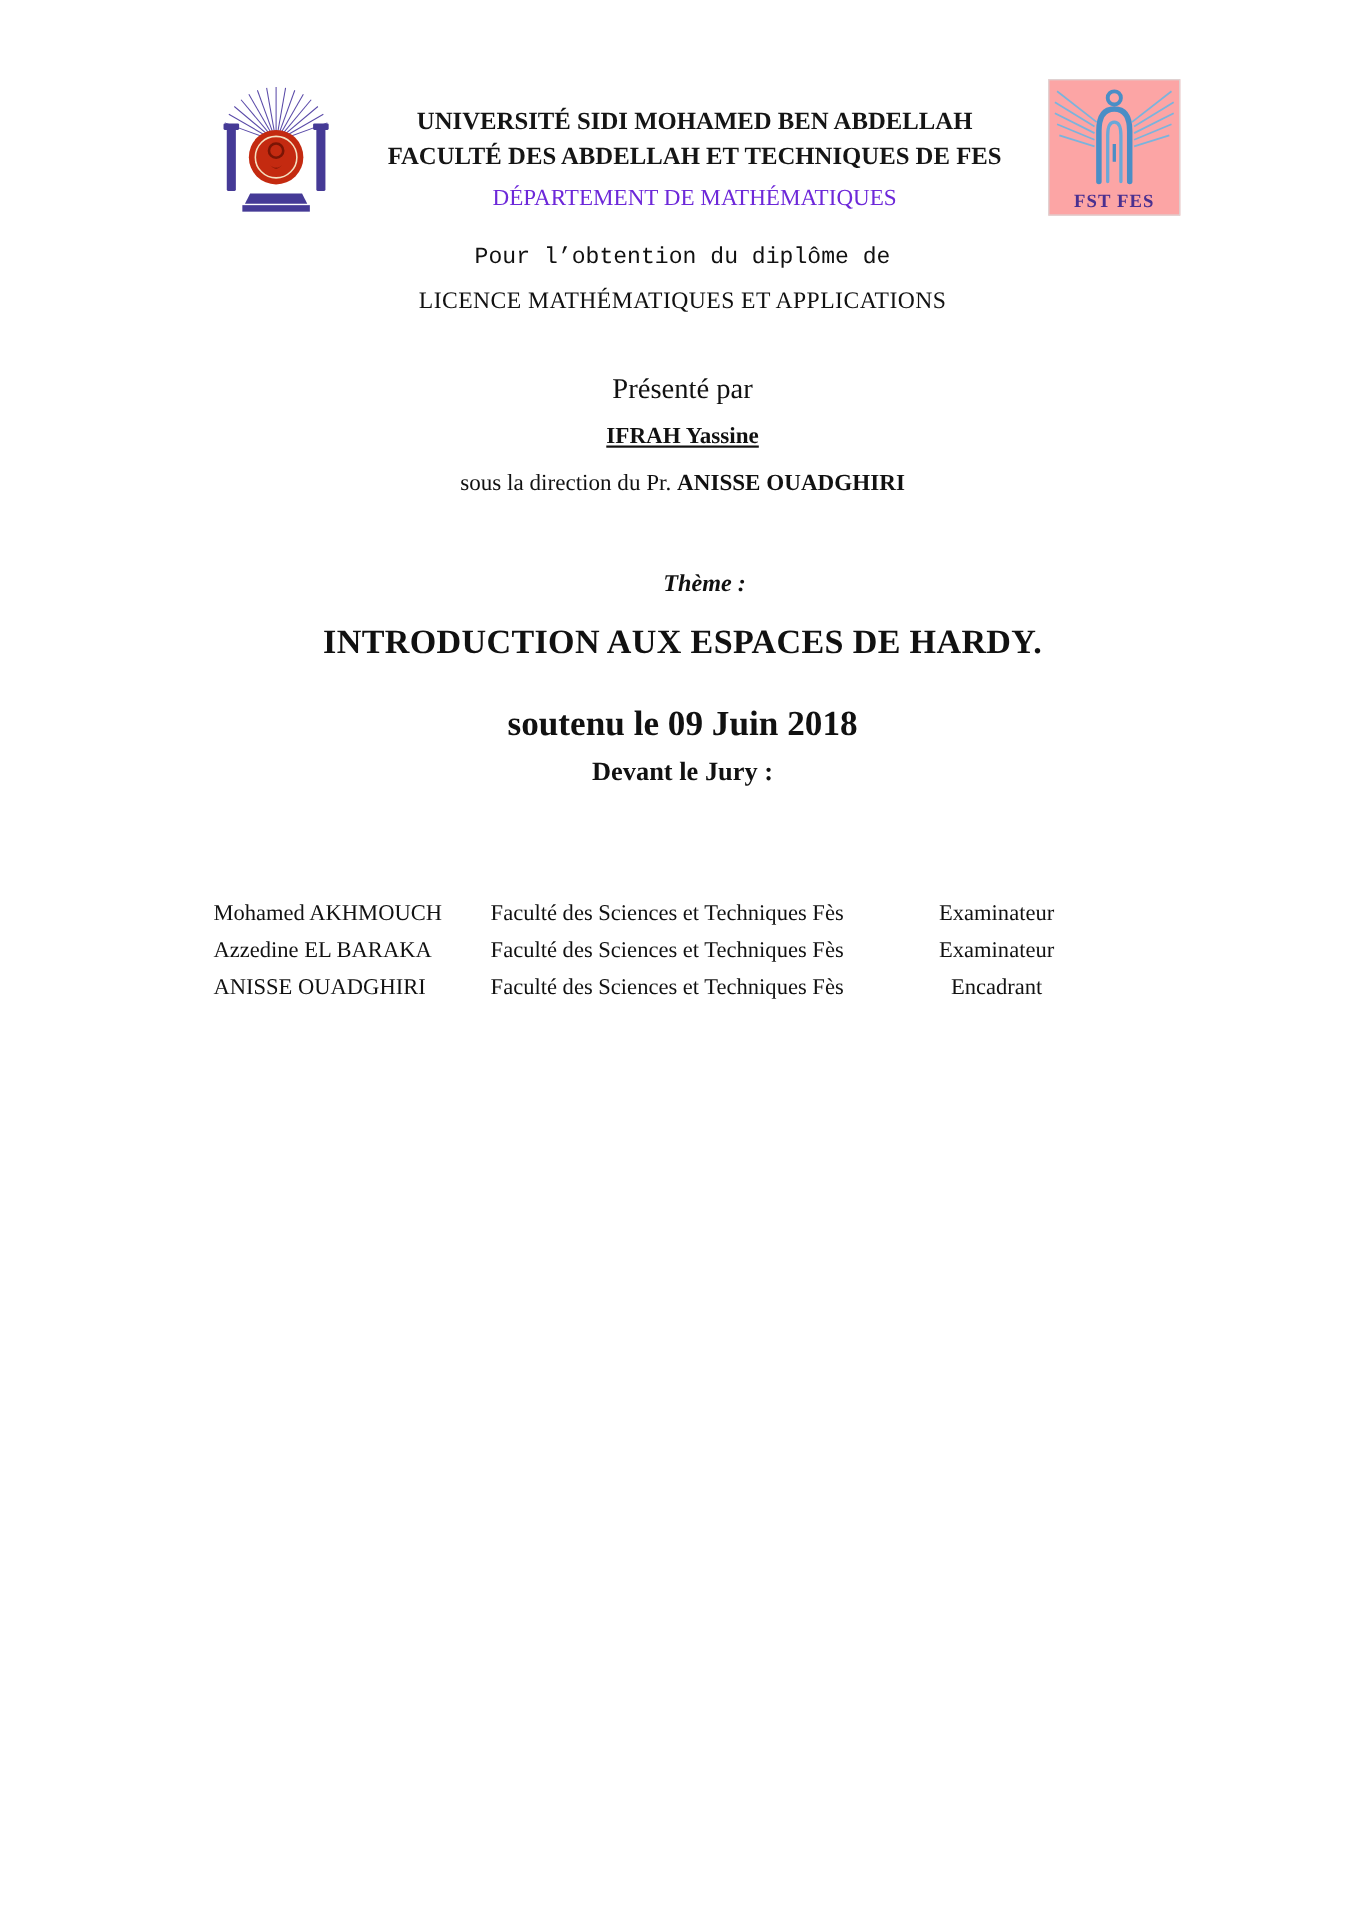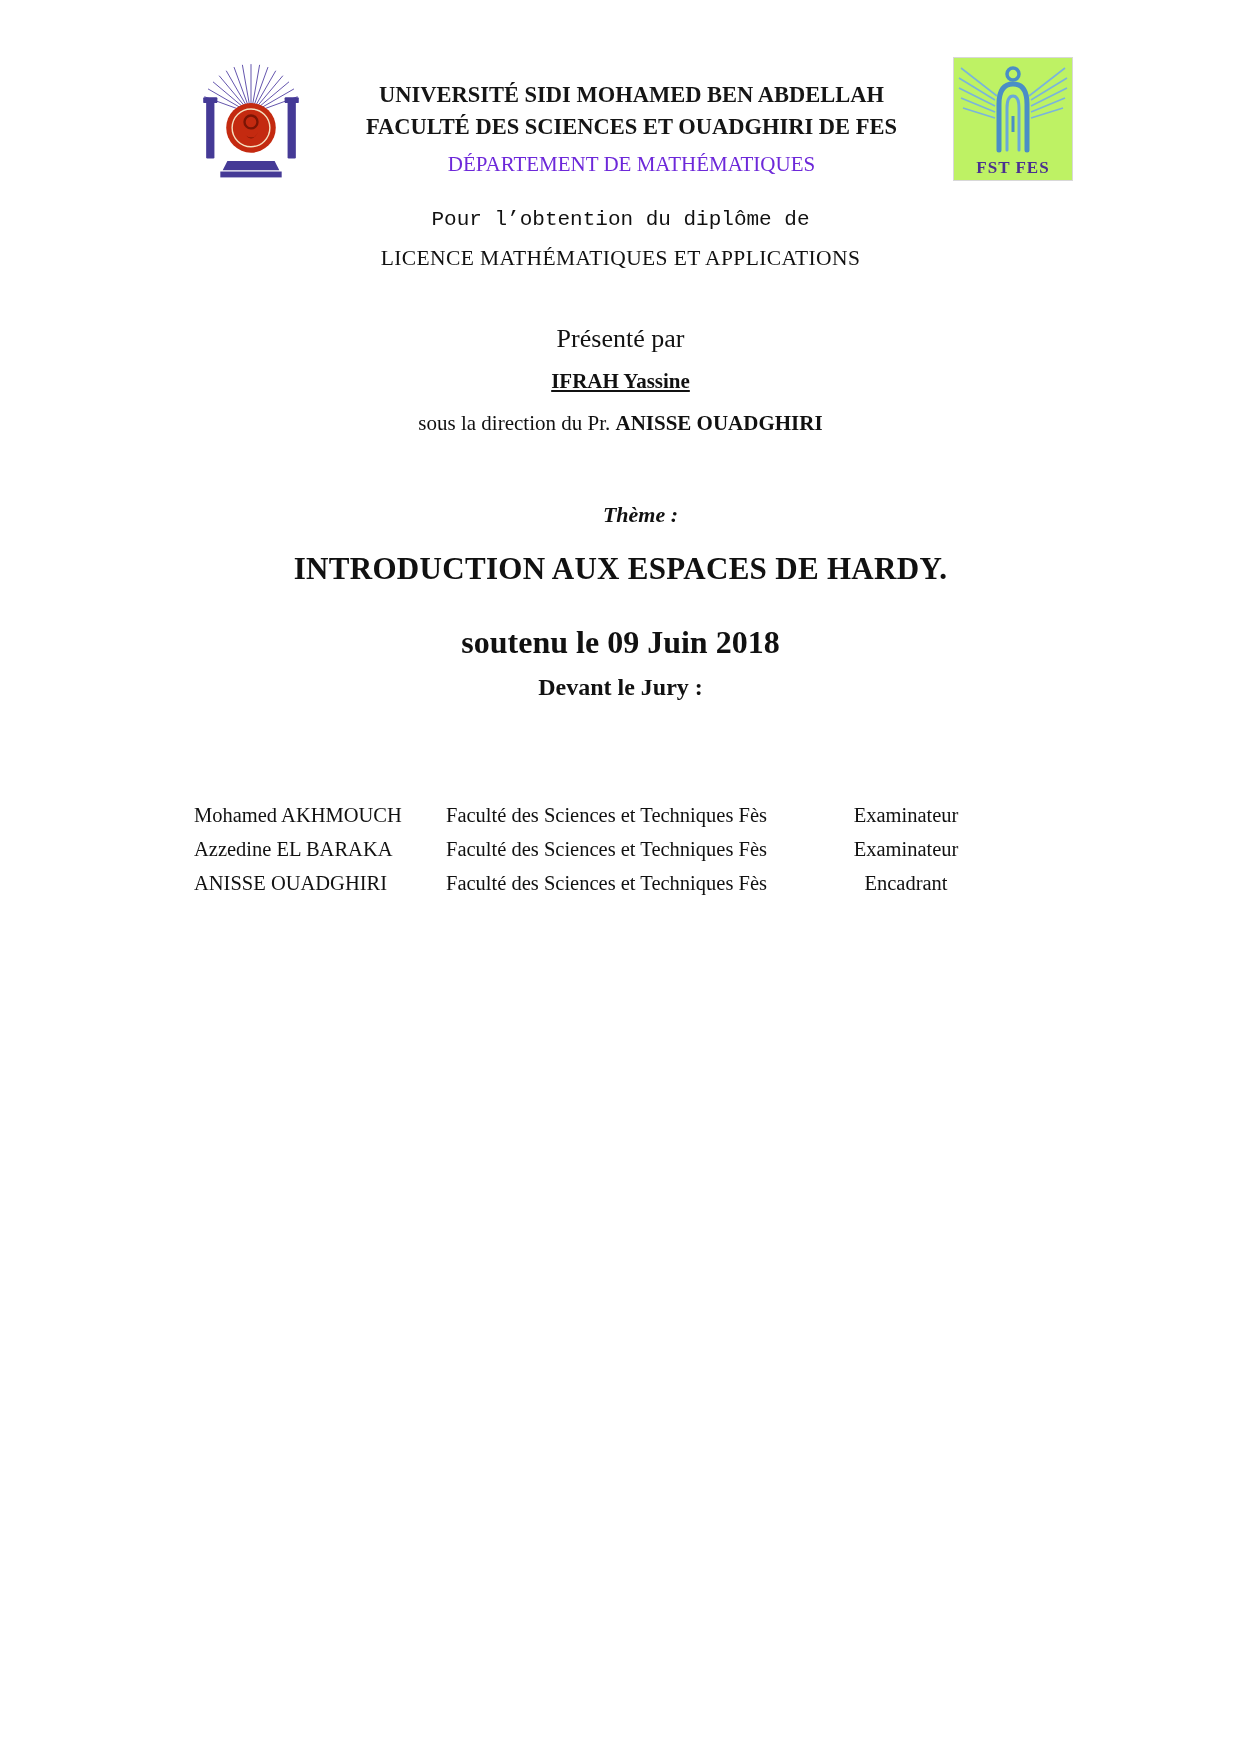--- a/index.html
+++ b/index.html
@@ -8,21 +8,21 @@
     width: 1241px;
     height: 1754px;
     font-family: "Liberation Serif", "DejaVu Serif", serif;
     color: #111111;
     position: relative;
     overflow: hidden;
   }
   .page {
     width: 1241px;
     height: 1754px;
-    padding-top: 57px;
+    padding-top: 72px;
   }
 
   
   .header-row {
     display: flex;
     align-items: flex-start;
     justify-content: space-between;
     padding: 0 168px 0 192px;
   }
   .logo-box {
@@ -32,21 +32,21 @@
     display: flex;
     flex-direction: column;
     align-items: center;
     justify-content: flex-start;
   }
   .logo-box svg { display: block; }
   .fst-logo-box {
     width: 120px;
     height: 124px;
     border: 1px solid #d8d8d8;
-    background: #bef264;
+    background: #fca5a5;
     display: flex;
     flex-direction: column;
     align-items: center;
     justify-content: space-between;
     padding: 4px 2px 4px 2px;
   }
   .fst-caption {
     font-family: "Liberation Serif", serif;
     font-weight: bold;
     font-size: 17px;
@@ -182,21 +182,21 @@
           <path d="M44 64 Q50 74 56 64 Q53 69 50 68 Q47 69 44 64 Z" fill="#7a1505"></path>
 
           <path d="M30 88 L70 88 L74 96 L26 96 Z" fill="#453a96"></path>
           <rect x="24" y="97" width="52" height="5" fill="#453a96"></rect>
         </svg>
       </span>
     </div>
 
     <div class="header-text">
       <div class="header-line-bold">UNIVERSITÉ SIDI MOHAMED BEN ABDELLAH</div>
-      <div class="header-line-bold">FACULTÉ DES SCIENCES ET OUADGHIRI DE FES</div>
+      <div class="header-line-bold">FACULTÉ DES ABDELLAH ET TECHNIQUES DE FES</div>
       <div class="header-dept">DÉPARTEMENT DE MATHÉMATIQUES</div>
     </div>
 
     <div class="fst-logo-box">
       <span>
         <svg width="112" height="92" viewBox="0 0 112 92" xmlns="http://www.w3.org/2000/svg">
 
           <g stroke="#7ab4dd" stroke-width="1.6" fill="none">
             <path d="M4 6 L40 34"></path>
               <path d="M2 16 L38 38"></path>

